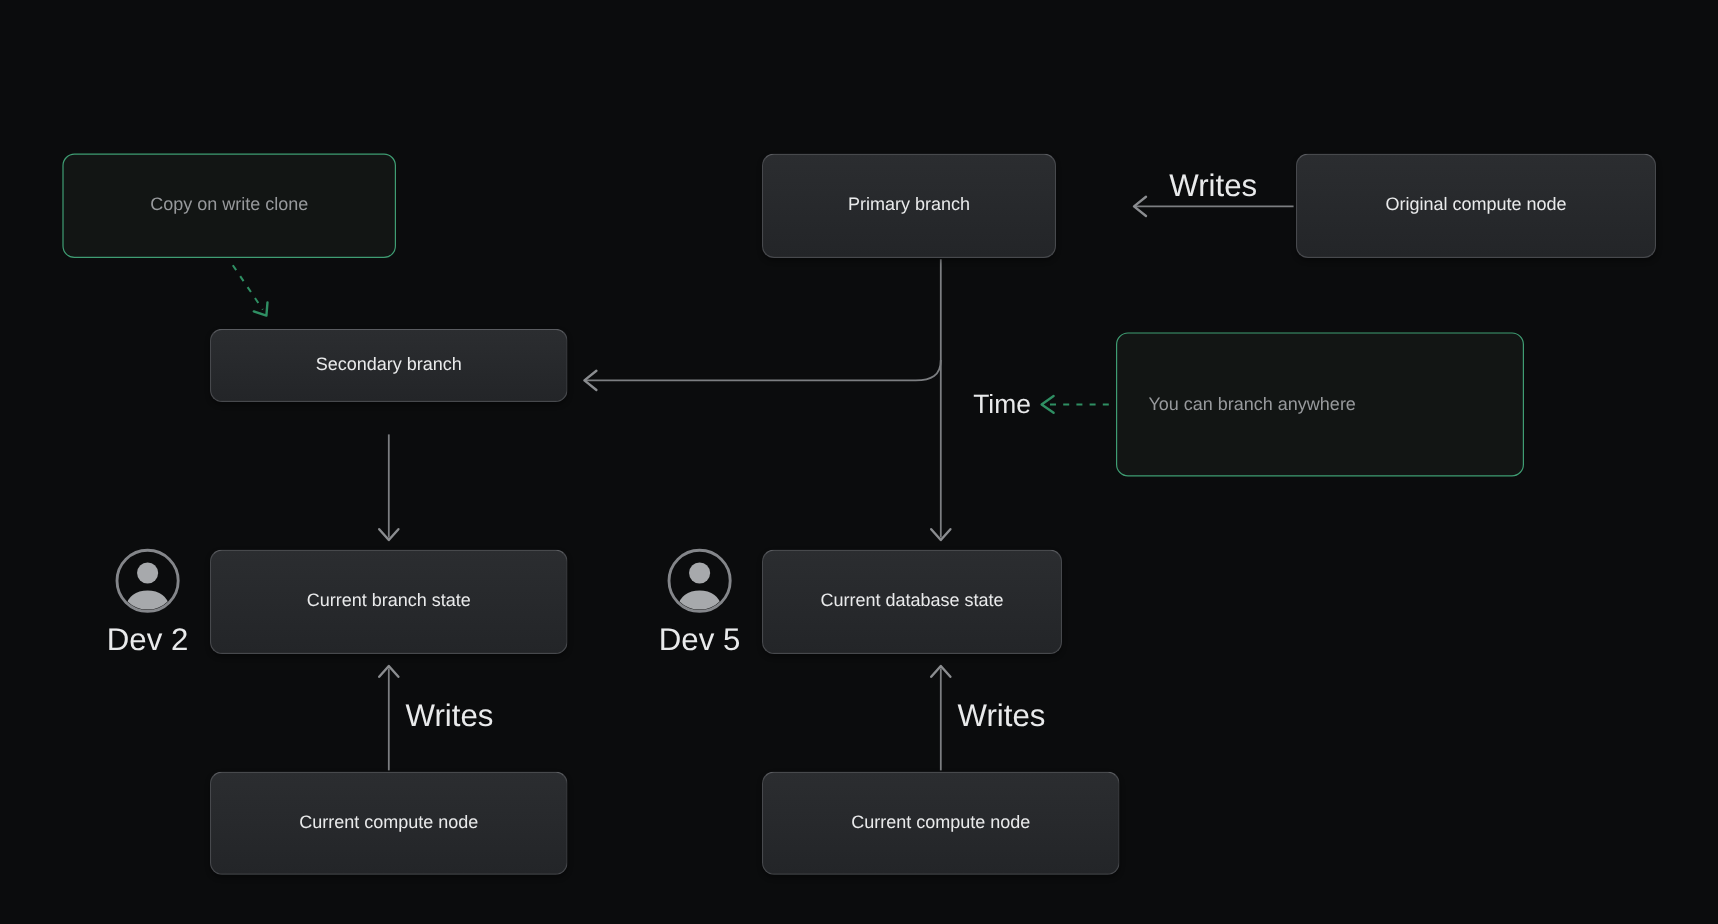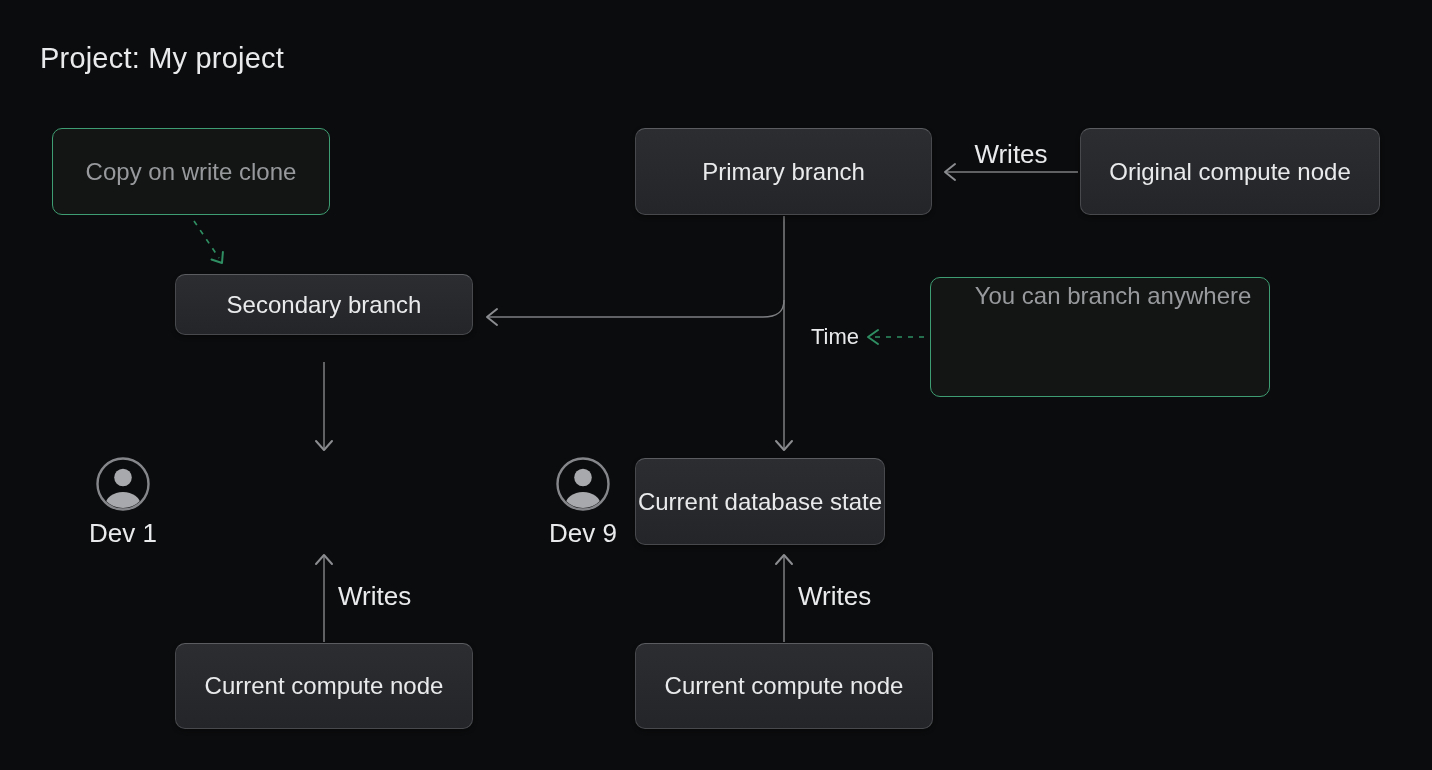--- a/index.html
+++ b/index.html
@@ -36,37 +36,37 @@
     left: 0; top: 0;
     width: 1432px; height: 770px;
     pointer-events: none;
   }
   .node {
     position: absolute;
     border-radius: 10px;
     display: flex;
     align-items: center;
     justify-content: center;
-    font-size: 24px;
+    font-size: 15px;
     line-height: 1.25;
   }
   .node.gray {
     background: linear-gradient(180deg, var(--box-fill-top) 0%, var(--box-fill-bottom) 100%);
     border: 1px solid var(--box-border);
     border-top-color: #5a5c60;
     color: var(--text-primary);
     box-shadow: 0 2px 4px rgba(0,0,0,.35);
   }
   .node.green {
     background: #121514;
     border: 1px solid var(--green-border);
     color: var(--text-muted);
   }
   .node.note {
-    flex-direction: row;
+    flex-direction: column;
     align-items: flex-start;
     justify-content: center;
     padding-left: 26px;
     line-height: 35px;
   }
   .lbl {
     position: absolute;
     color: var(--text-primary);
     font-size: 26px;
     white-space: nowrap;
@@ -77,21 +77,20 @@
   .ln   { fill:none; stroke:var(--line); stroke-width:1.5; }
   .ar   { fill:none; stroke:#8b8d90; stroke-width:2; stroke-linecap:round; stroke-linejoin:round; }
   .gdash{ fill:none; stroke:var(--green-dash); stroke-width:1.7; stroke-dasharray:5 6; }
   .gar  { fill:none; stroke:var(--green-dash); stroke-width:2; stroke-linecap:round; stroke-linejoin:round; }
 </style>
 </head>
 <body>
 
 <div class="stage">
 
-  <div class="page-title">Project: My project</div>
 
   <svg class="connectors" viewBox="0 0 1432 770" aria-hidden="true">
 
     <path class="ln" d="M1078 172 H946"></path>
     <path class="ar" d="M955 164 L945 172 L955 180"></path>
 
     <path class="ln" d="M784 216 V448"></path>
     <path class="ar" d="M776 441 L784 450 L792 441"></path>
 
     <path class="ln" d="M784 300 C784 313 776 317 763 317 H488"></path>
@@ -114,32 +113,35 @@
   </svg>
 
   <div class="node green" style="left:52px; top:128px; width:278px; height:87px;">
     <span>Copy on write clone</span>
   </div>
 
   <div class="node green note" style="left:930px; top:277px; width:340px; height:120px;">
     <span>You can branch anywhere</span>
   </div>
 
-  <div class="node gray" style="left:635px; top:128px; width:297px; height:87px;text-align:center;">
+  <div class="node gray" style="left:635px; top:128px; width:245px; height:87px;text-align:center;">
     <span>Primary branch</span>
   </div>
 
   <div class="node gray" style="left:1080px; top:128px; width:300px; height:87px;justify-content:center;">
     <span>Original compute node</span>
   </div>
 
   <div class="node gray" style="left:175px; top:274px; width:298px; height:61px;">
     <span>Secondary branch</span>
   </div>
 
+  <div class="node gray" style="left:175px; top:458px; width:298px; height:87px;">
+    <span>Current branch state</span>
+  </div>
 
   <div class="node gray" style="left:635px; top:458px; width:250px; height:87px;">
     <span>Current database state</span>
   </div>
 
   <div class="node gray" style="left:175px; top:643px; width:298px; height:86px;">
     <span>Current compute node</span>
   </div>
 
   <div class="node gray" style="left:635px; top:643px; width:298px; height:86px;">
@@ -169,21 +171,21 @@
     <g clip-path="url(#devclip2)" fill="#a7a9ac">
       <circle cy="-6.5" r="8.8"></circle>
       <ellipse cy="21" rx="17.5" ry="13"></ellipse>
     </g>
   </svg>
 
   <div class="lbl center" style="left:944px; top:139px; width:134px;">Writes</div>
 
   <div class="lbl" style="left:811px; top:324px; font-size:22px;">Time</div>
 
-  <div class="lbl center" style="left:88px; top:518px; width:70px;">Dev 1</div>
+  <div class="lbl center" style="left:88px; top:518px; width:70px;">Dev 2</div>
 
-  <div class="lbl center" style="left:548px; top:518px; width:70px;">Dev 9</div>
+  <div class="lbl center" style="left:548px; top:518px; width:70px;">Dev 5</div>
 
   <div class="lbl" style="left:338px; top:581px;">Writes</div>
 
   <div class="lbl" style="left:798px; top:581px;">Writes</div>
 
 </div>
 
 </body></html>

